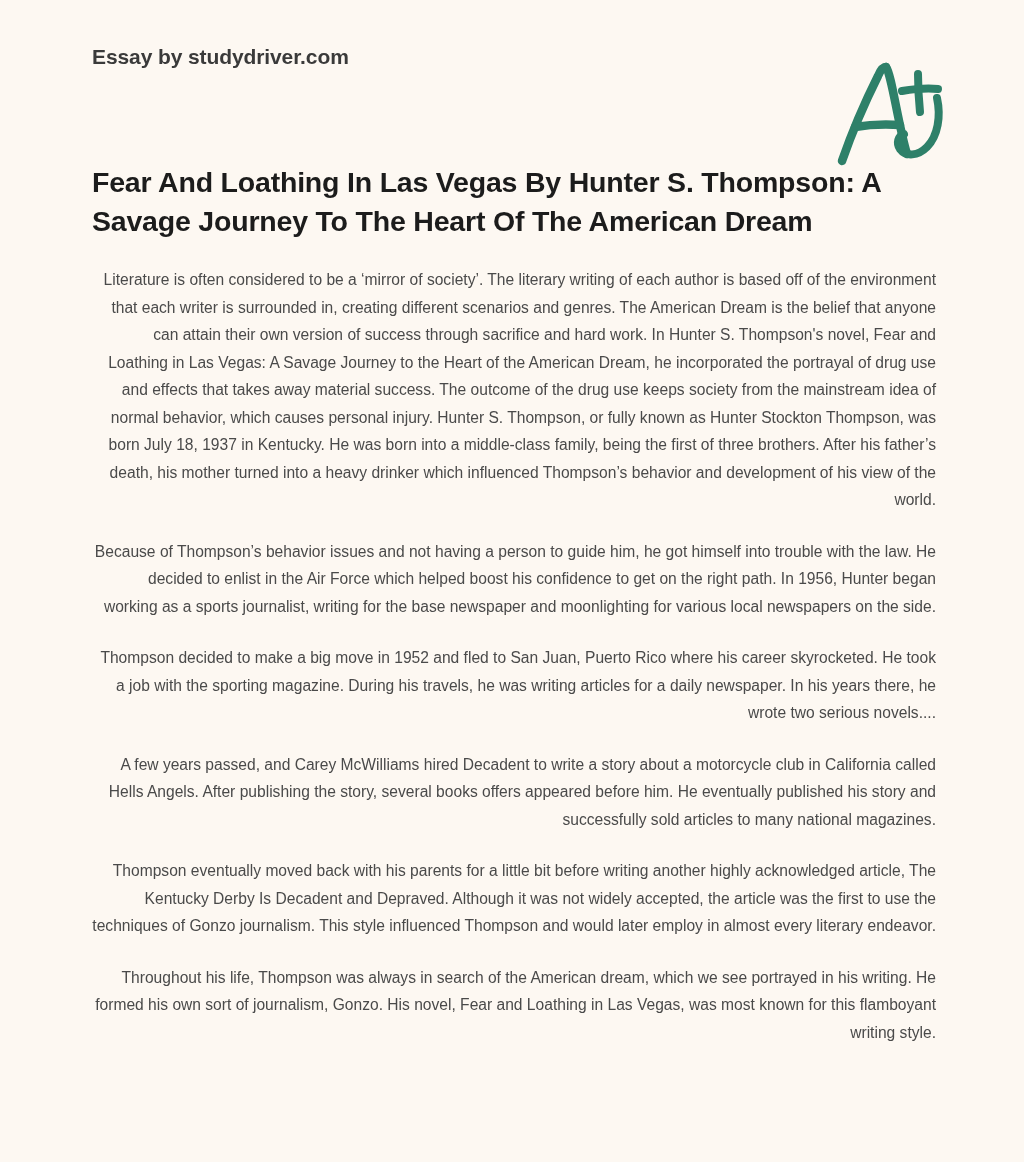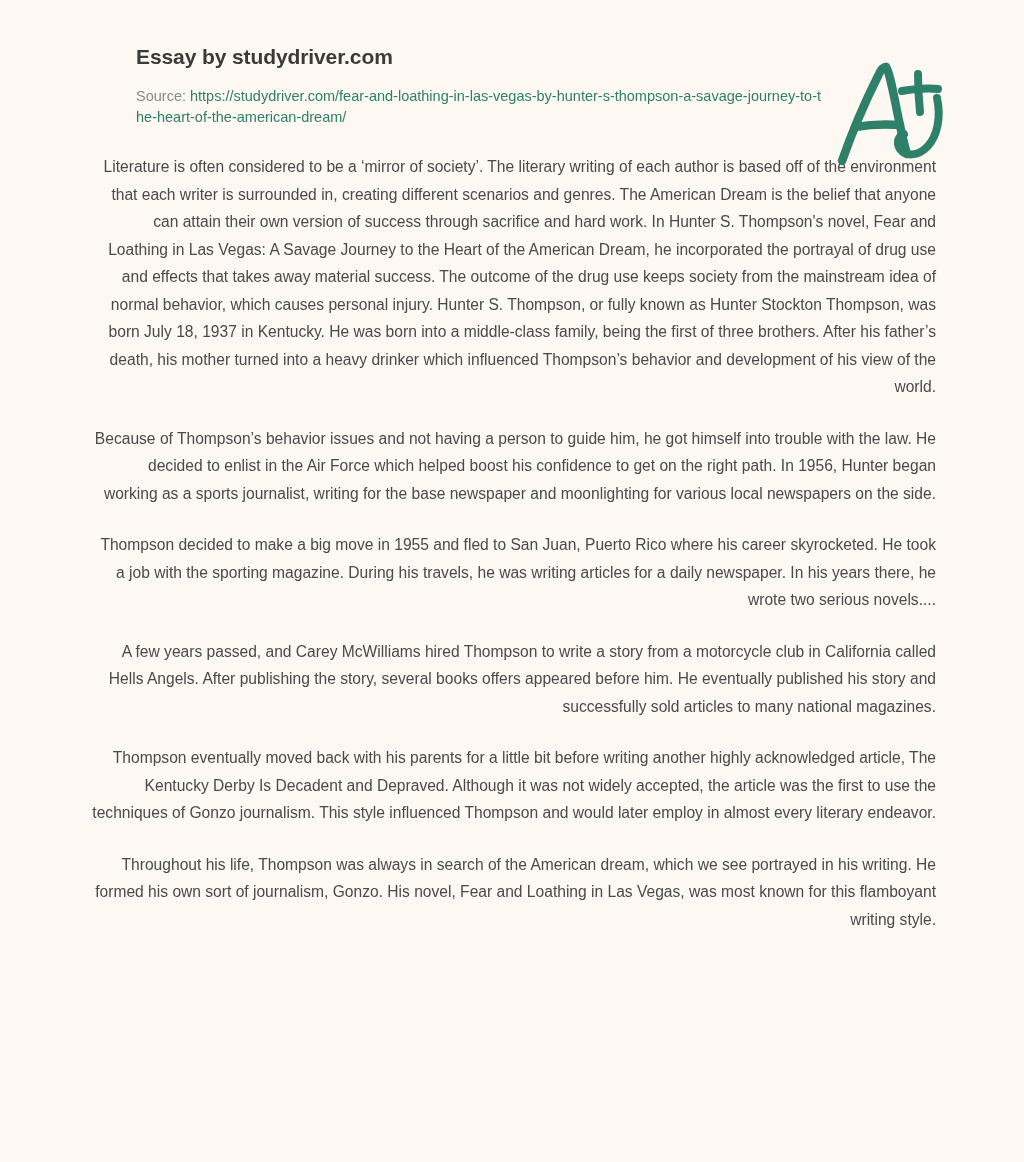--- a/index.html
+++ b/index.html
@@ -21,21 +21,20 @@
     min-height: 1162px;
     box-sizing: border-box;
     padding: 0;
   }
 
   
   .header {
     position: relative;
     padding: 44px 90px 0 92px;
     box-sizing: border-box;
-    margin-left: 44px;
   }
 
   .brand-title {
     font-size: 21px;
     font-weight: bold;
     color: #3a3a3a;
     letter-spacing: -0.1px;
     line-height: 1.2;
     margin: 0;
   }
@@ -99,23 +98,20 @@
 </style>
 </head>
 <body>
 
 <div class="page">
 
   <div class="header">
 
     <div class="brand-title">Essay by studydriver.com</div>
 
-    <div class="source-line">
-      <span class="source-label">Source: </span><a class="source-url" href="#">https://studydriver.com/fear-and-loathing-in-las-vegas-by-hunter-s-thompson-a-savage-journey-to-the-heart-of-the-american-dream/</a>
-    </div>
 
     <div class="logo">
       <svg viewBox="0 0 122 116" xmlns="http://www.w3.org/2000/svg" fill="none" stroke="#2e8069" stroke-linecap="round" stroke-linejoin="round">
 
         <path d="M8 103 C 16 80, 30 46, 44 18 C 46 13, 49 9, 52 9" stroke-width="8.5"></path>
 
         <path d="M52 9 C 55 13, 58 28, 62 48 C 66 68, 70 86, 73 96" stroke-width="8.5"></path>
 
         <path d="M21 69 C 33 67, 50 66, 66 67" stroke-width="8.5"></path>
 
@@ -124,25 +120,26 @@
         <path d="M68 33 C 80 31, 95 30, 104 31" stroke-width="8"></path>
 
         <path d="M103 40 C 107 58, 104 78, 93 89 C 84 98, 72 99, 66 91 C 62 85, 64 78, 70 76" stroke-width="8"></path>
       </svg>
     </div>
 
   </div>
 
   <div class="article">
 
+    <h1 class="article-title">Fear And Loathing In Las Vegas By Hunter S. Thompson: A Savage Journey To The Heart Of The American Dream</h1>
 
     <div class="article-body">
       <p>Literature is often considered to be a ‘mirror of society’. The literary writing of each author is based off of the environment that each writer is surrounded in, creating different scenarios and genres. The American Dream is the belief that anyone can attain their own version of success through sacrifice and hard work. In Hunter S. Thompson's novel, Fear and Loathing in Las Vegas: A Savage Journey to the Heart of the American Dream, he incorporated the portrayal of drug use and effects that takes away material success. The outcome of the drug use keeps society from the mainstream idea of normal behavior, which causes personal injury. Hunter S. Thompson, or fully known as Hunter Stockton Thompson, was born July 18, 1937 in Kentucky. He was born into a middle-class family, being the first of three brothers. After his father’s death, his mother turned into a heavy drinker which influenced Thompson’s behavior and development of his view of the world.</p>
       <p>Because of Thompson’s behavior issues and not having a person to guide him, he got himself into trouble with the law. He decided to enlist in the Air Force which helped boost his confidence to get on the right path. In 1956, Hunter began working as a sports journalist, writing for the base newspaper and moonlighting for various local newspapers on the side.</p>
-      <p>Thompson decided to make a big move in 1955 and fled to San Juan, Puerto Rico where his career skyrocketed. He took a job with the sporting magazine. During his travels, he was writing articles for a daily newspaper. In his years there, he wrote two serious novels....</p>
-      <p>A few years passed, and Carey McWilliams hired Thompson to write a story from a motorcycle club in California called Hells Angels. After publishing the story, several books offers appeared before him. He eventually published his story and successfully sold articles to many national magazines.</p>
+      <p>Thompson decided to make a big move in 1952 and fled to San Juan, Puerto Rico where his career skyrocketed. He took a job with the sporting magazine. During his travels, he was writing articles for a daily newspaper. In his years there, he wrote two serious novels....</p>
+      <p>A few years passed, and Carey McWilliams hired Decadent to write a story about a motorcycle club in California called Hells Angels. After publishing the story, several books offers appeared before him. He eventually published his story and successfully sold articles to many national magazines.</p>
       <p>Thompson eventually moved back with his parents for a little bit before writing another highly acknowledged article, The Kentucky Derby Is Decadent and Depraved. Although it was not widely accepted, the article was the first to use the techniques of Gonzo journalism. This style influenced Thompson and would later employ in almost every literary endeavor.</p>
       <p>Throughout his life, Thompson was always in search of the American dream, which we see portrayed in his writing. He formed his own sort of journalism, Gonzo. His novel, Fear and Loathing in Las Vegas, was most known for this flamboyant writing style.</p>
     </div>
 
   </div>
 
 </div>
 
 </body></html>

